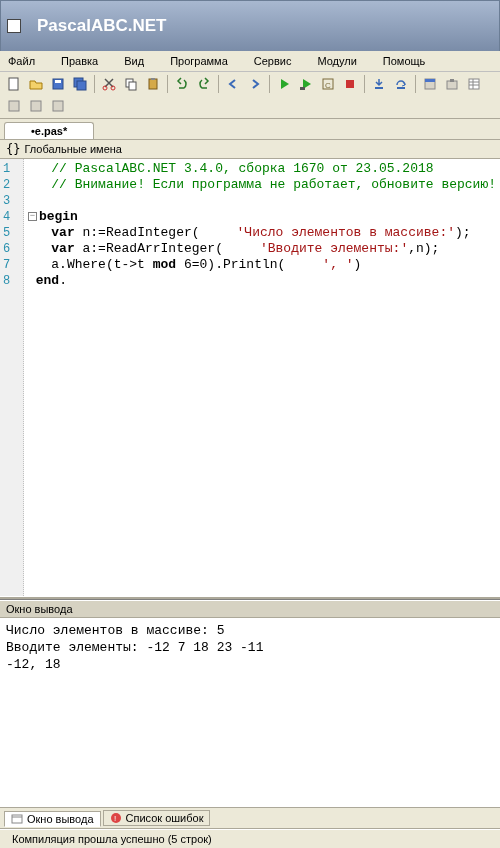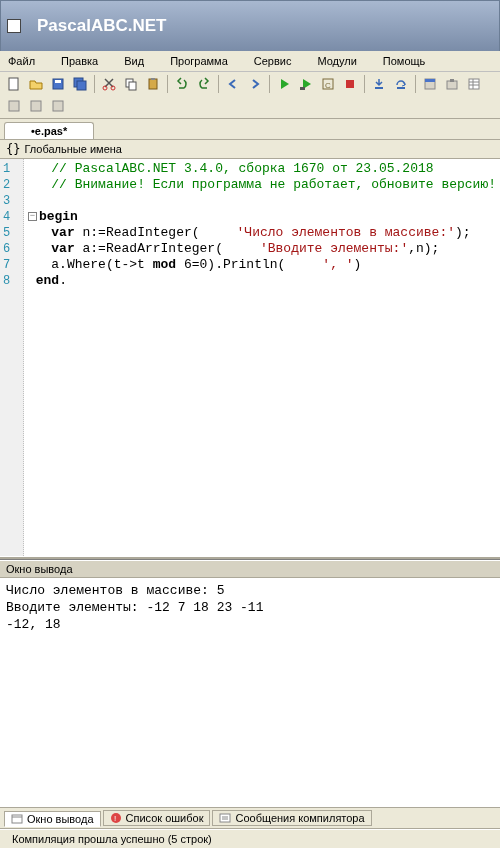--- a/index.html
+++ b/index.html
@@ -134,21 +134,21 @@
 }
 .panel-title {
   background: #d6d2c2;
   padding: 2px 6px;
   font-size: 11px;
   border-top: 1px solid #fff;
   border-bottom: 1px solid #aca899;
 }
 .output-panel {
   background: #fff;
-  height: 230px;
+  height: 190px;
   font-family: "Courier New", monospace;
   font-size: 13px;
   line-height: 17px;
   padding: 4px 6px;
   border-bottom: 1px solid #aca899;
   white-space: pre;
 }
 .bottom-tabs {
   background: #ece9d8;
   display: flex;
@@ -380,25 +380,15 @@
   </div>
   <div class="btab">
     <span class="btab-icon">
         <svg width="12" height="12">
           <circle cx="6" cy="6" r="5" fill="#d44"></circle>
           <text x="4" y="9" font-size="8" fill="#fff">!</text>
         </svg>
       </span>
     <span>Список ошибок</span>
   </div>
-  <div class="btab">
-    <span class="btab-icon">
-        <svg width="12" height="12">
-          <rect x="1" y="2" width="10" height="8" fill="#fff" stroke="#888"></rect>
-          <line x1="3" y1="5" x2="9" y2="5" stroke="#888"></line>
-          <line x1="3" y1="7" x2="9" y2="7" stroke="#888"></line>
-        </svg>
-      </span>
-    <span>Сообщения компилятора</span>
-  </div>
 </div>
 
 <div class="status-bar">Компиляция прошла успешно (5 строк)</div>
 
 </body></html>

